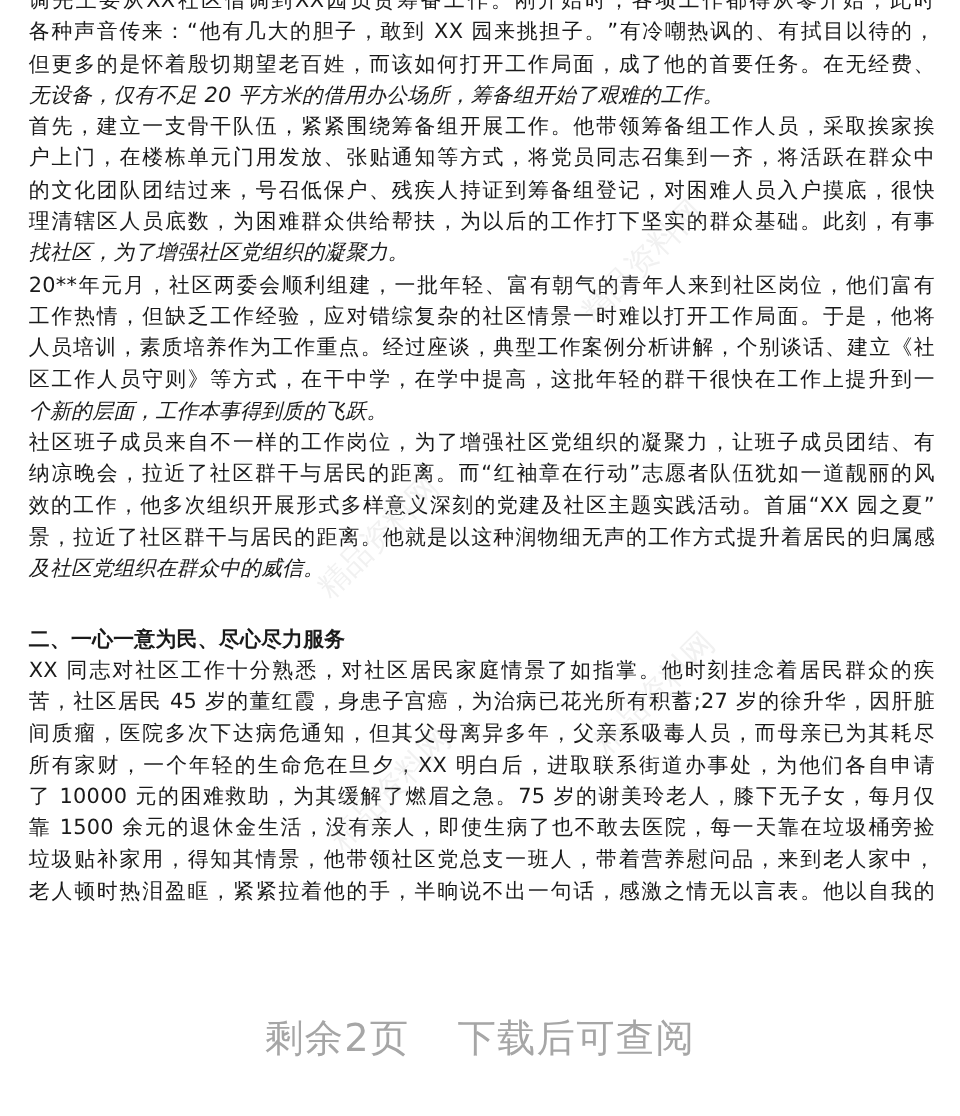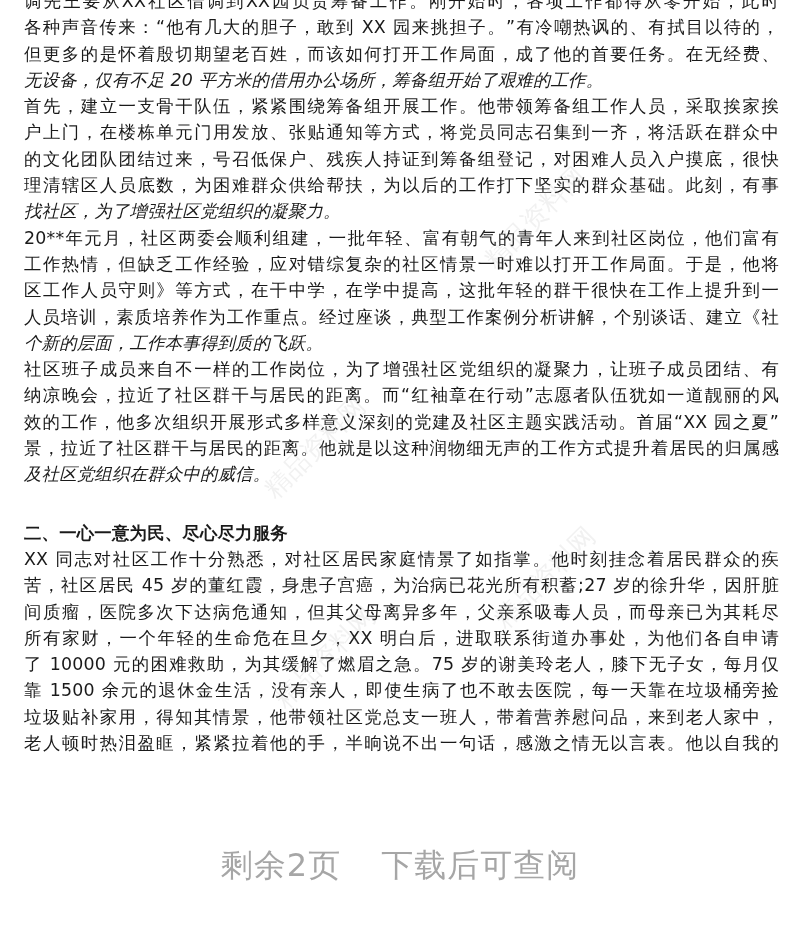--- a/index.html
+++ b/index.html
@@ -39,22 +39,22 @@
       <div class="line">各种声音传来：“他有几大的胆子，敢到 XX 园来挑担子。”有冷嘲热讽的、有拭目以待的，</div>
       <div class="line">但更多的是怀着殷切期望老百姓，而该如何打开工作局面，成了他的首要任务。在无经费、</div>
       <div class="line last">无设备，仅有不足 20 平方米的借用办公场所，筹备组开始了艰难的工作。</div>
       <div class="line">首先，建立一支骨干队伍，紧紧围绕筹备组开展工作。他带领筹备组工作人员，采取挨家挨</div>
       <div class="line">户上门，在楼栋单元门用发放、张贴通知等方式，将党员同志召集到一齐，将活跃在群众中</div>
       <div class="line">的文化团队团结过来，号召低保户、残疾人持证到筹备组登记，对困难人员入户摸底，很快</div>
       <div class="line">理清辖区人员底数，为困难群众供给帮扶，为以后的工作打下坚实的群众基础。此刻，有事</div>
       <div class="line last">找社区，为了增强社区党组织的凝聚力。</div>
       <div class="line">20**年元月，社区两委会顺利组建，一批年轻、富有朝气的青年人来到社区岗位，他们富有</div>
       <div class="line">工作热情，但缺乏工作经验，应对错综复杂的社区情景一时难以打开工作局面。于是，他将</div>
+      <div class="line">人员培训，素质培养作为工作重点。经过座谈，典型工作案例分析讲解，个别谈话、建立《社</div>
       <div class="line">区工作人员守则》等方式，在干中学，在学中提高，这批年轻的群干很快在工作上提升到一</div>
-      <div class="line">人员培训，素质培养作为工作重点。经过座谈，典型工作案例分析讲解，个别谈话、建立《社</div>
       <div class="line last">个新的层面，工作本事得到质的飞跃。</div>
       <div class="line">社区班子成员来自不一样的工作岗位，为了增强社区党组织的凝聚力，让班子成员团结、有</div>
       <div class="line">纳凉晚会，拉近了社区群干与居民的距离。而“红袖章在行动”志愿者队伍犹如一道靓丽的风</div>
       <div class="line">效的工作，他多次组织开展形式多样意义深刻的党建及社区主题实践活动。首届“XX 园之夏”</div>
       <div class="line">景，拉近了社区群干与居民的距离。他就是以这种润物细无声的工作方式提升着居民的归属感</div>
       <div class="line last">及社区党组织在群众中的威信。</div>
       <div class="line heading">二、一心一意为民、尽心尽力服务</div>
       <div class="line">XX 同志对社区工作十分熟悉，对社区居民家庭情景了如指掌。他时刻挂念着居民群众的疾</div>
       <div class="line">苦，社区居民 45 岁的董红霞，身患子宫癌，为治病已花光所有积蓄;27 岁的徐升华，因肝脏</div>
       <div class="line">间质瘤，医院多次下达病危通知，但其父母离异多年，父亲系吸毒人员，而母亲已为其耗尽</div>

